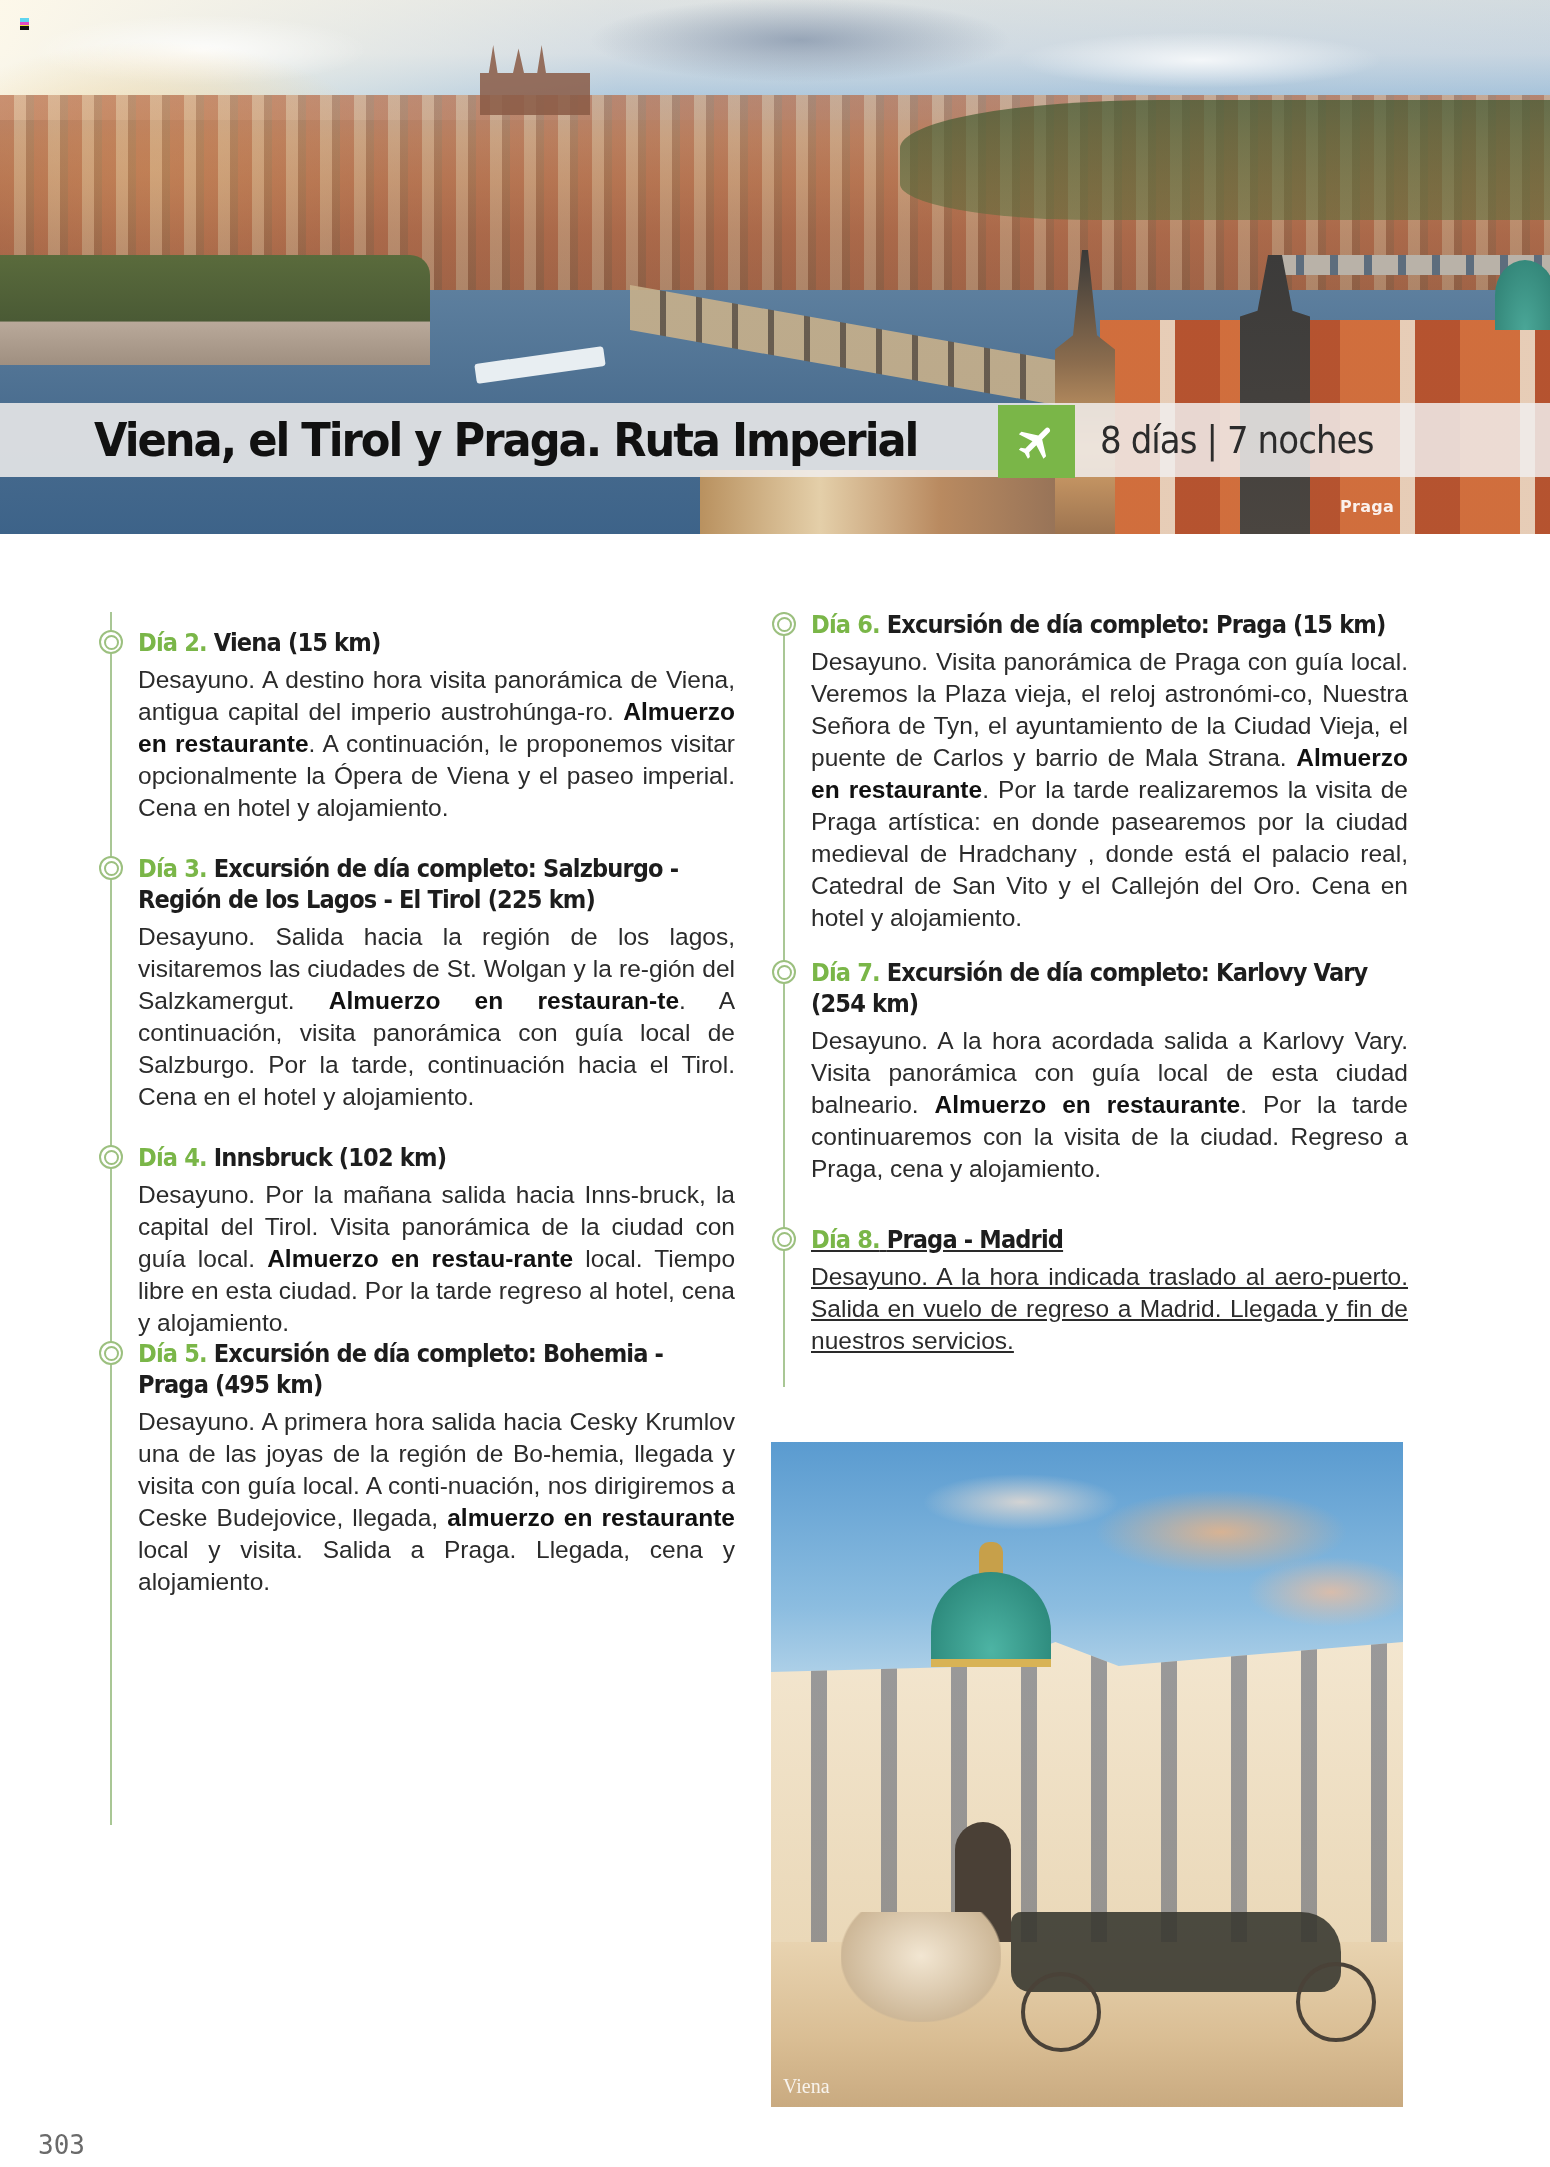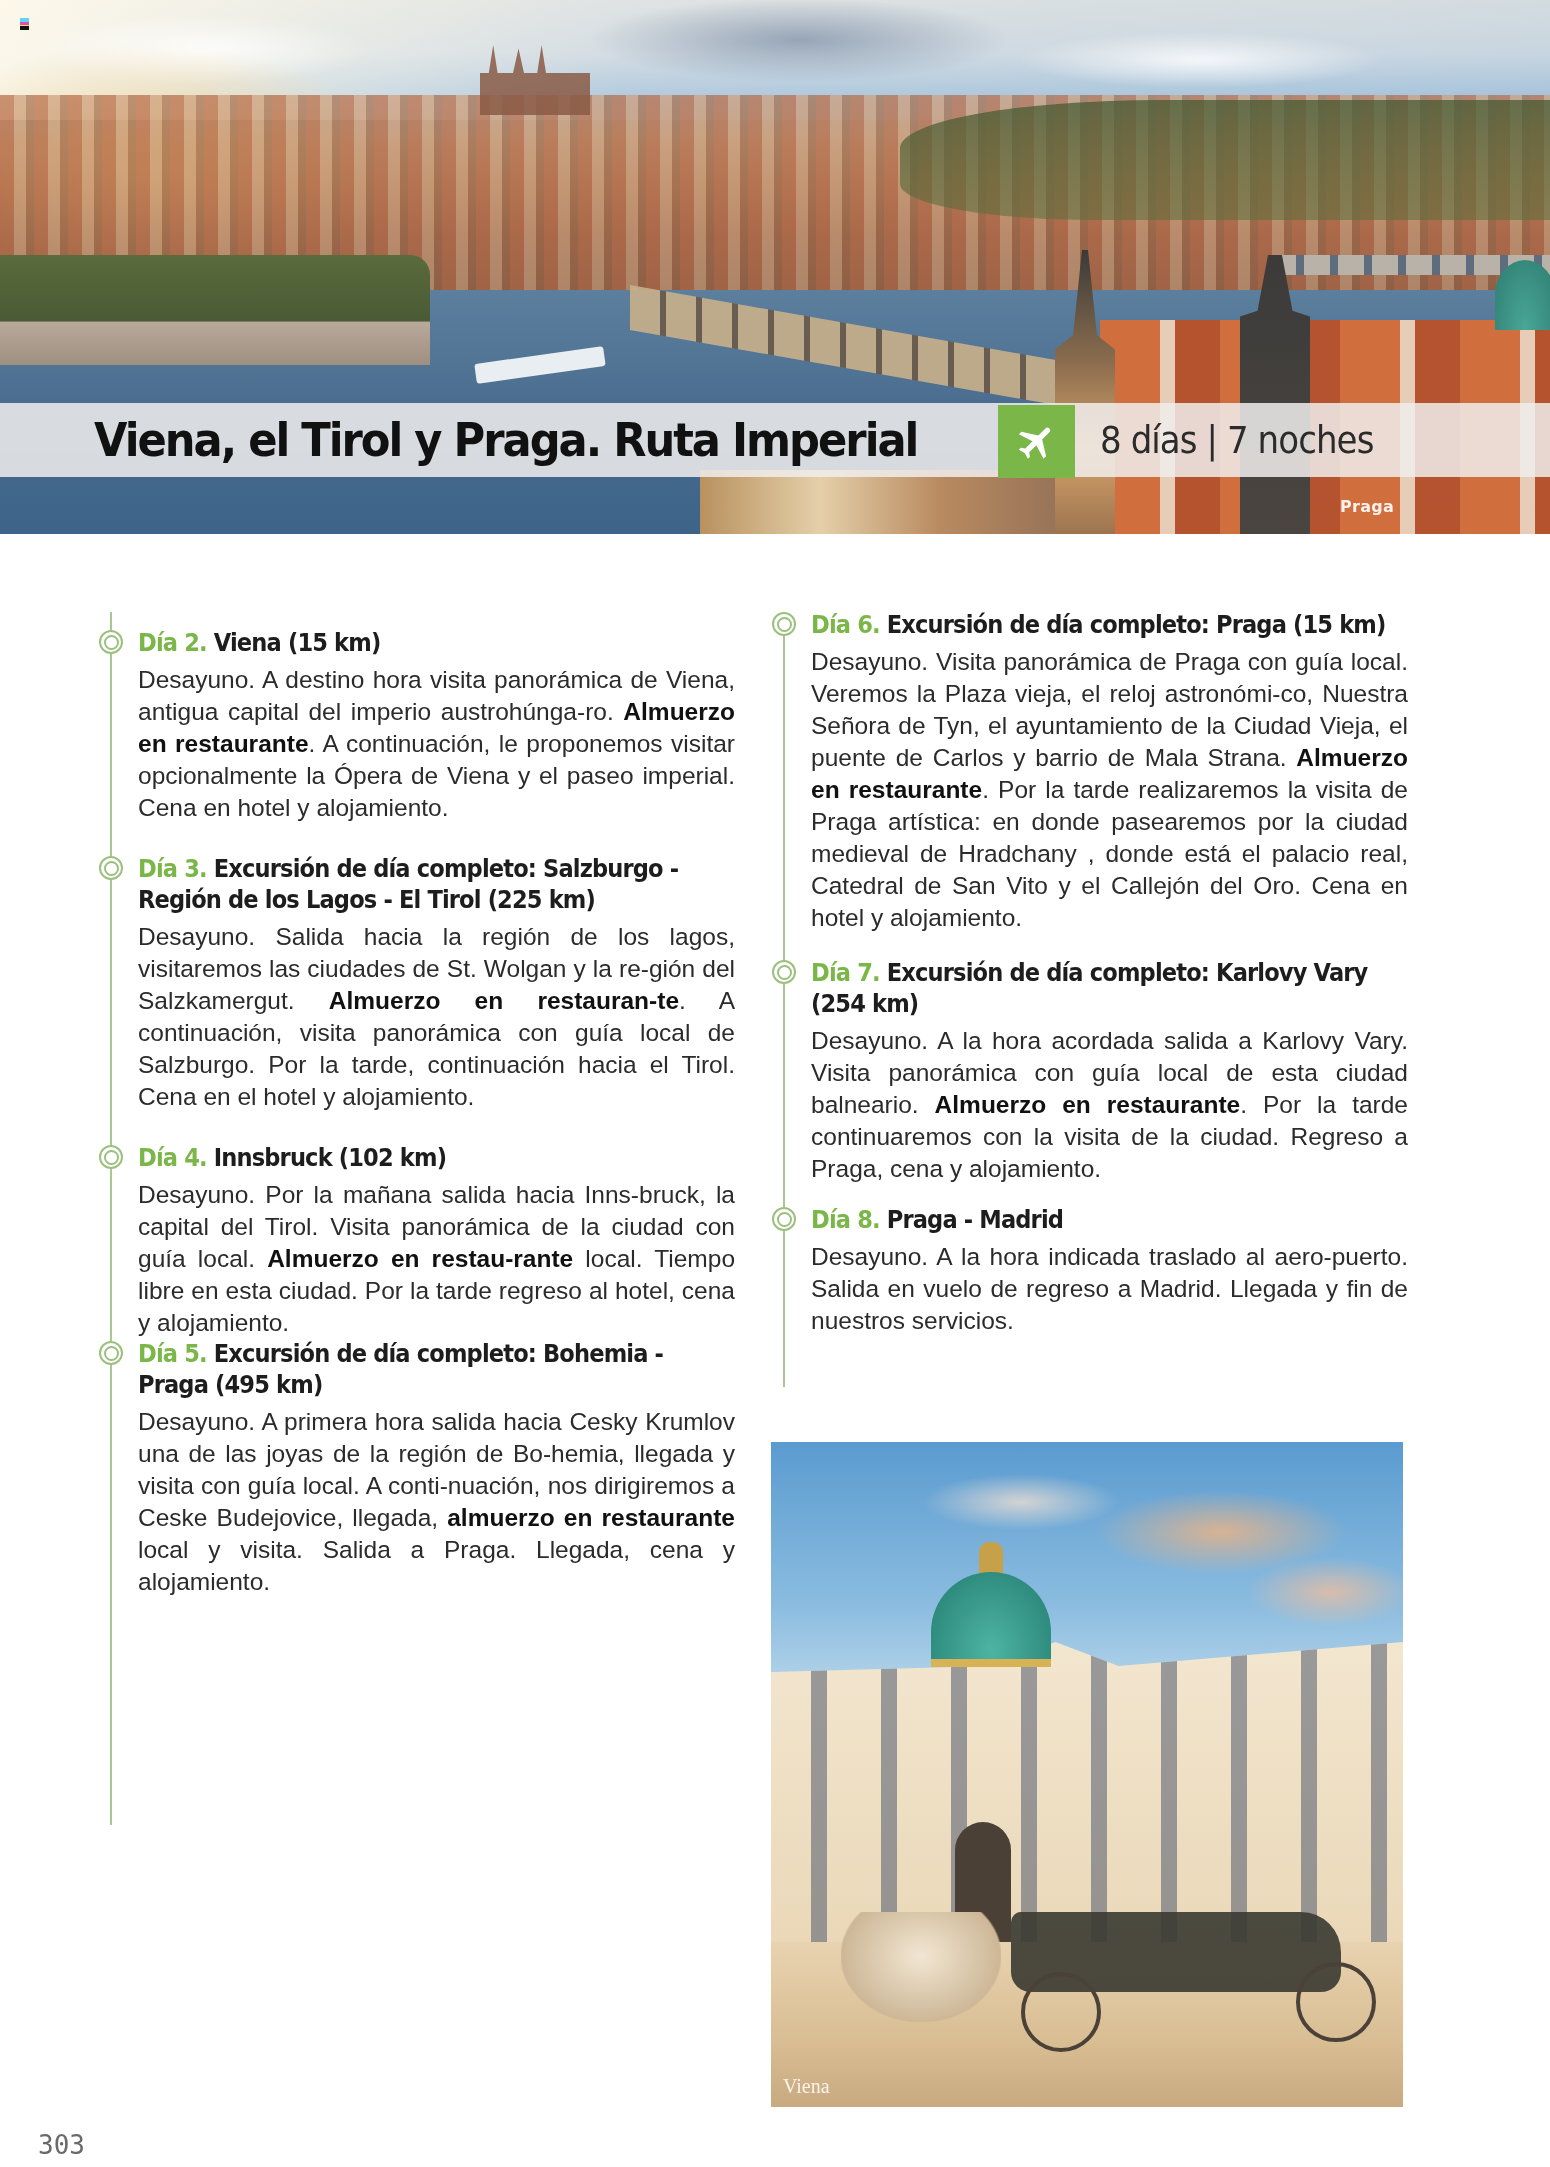--- a/index.html
+++ b/index.html
@@ -258,21 +258,21 @@
 <div class="day" style="margin-top: 12px;">
       <span class="marker"></span>
       <div class="day-heading"><span class="day-label">Día 6.</span> <span>Excursión de día completo: Praga (15 km)</span></div>
       <div class="day-body"><span>Desayuno. Visita panorámica de Praga con guía local. Veremos la Plaza vieja, el reloj astronómi-co, Nuestra Señora de Tyn, el ayuntamiento de la Ciudad Vieja, el puente de Carlos y barrio de Mala Strana. </span><b>Almuerzo en restaurante</b><span>. Por la tarde realizaremos la visita de Praga artística: en donde pasearemos por la ciudad medieval de Hradchany , donde está el palacio real, Catedral de San Vito y el Callejón del Oro. Cena en hotel y alojamiento.</span></div>
     </div>
     <div class="day" style="margin-top: 24px;">
       <span class="marker"></span>
       <div class="day-heading"><span class="day-label">Día 7.</span> <span>Excursión de día completo: Karlovy Vary (254 km)</span></div>
       <div class="day-body"><span>Desayuno. A la hora acordada salida a Karlovy Vary. Visita panorámica con guía local de esta ciudad balneario. </span><b>Almuerzo en restaurante</b><span>. Por la tarde continuaremos con la visita de la ciudad. Regreso a Praga, cena y alojamiento.</span></div>
     </div>
-    <div class="day" style="margin-top: 20px;">
+    <div class="day" style="margin-top: 40px; text-decoration: underline;">
       <span class="marker"></span>
       <div class="day-heading"><span class="day-label">Día 8.</span> <span>Praga - Madrid</span></div>
       <div class="day-body"><span>Desayuno. A la hora indicada traslado al aero-puerto. Salida en vuelo de regreso a Madrid. Llegada y fin de nuestros servicios.</span></div>
     </div>
   </div>
 
 <div class="photo">
   <div class="clouds"></div>
   <div class="palace"></div>
   <div class="lantern"></div>

